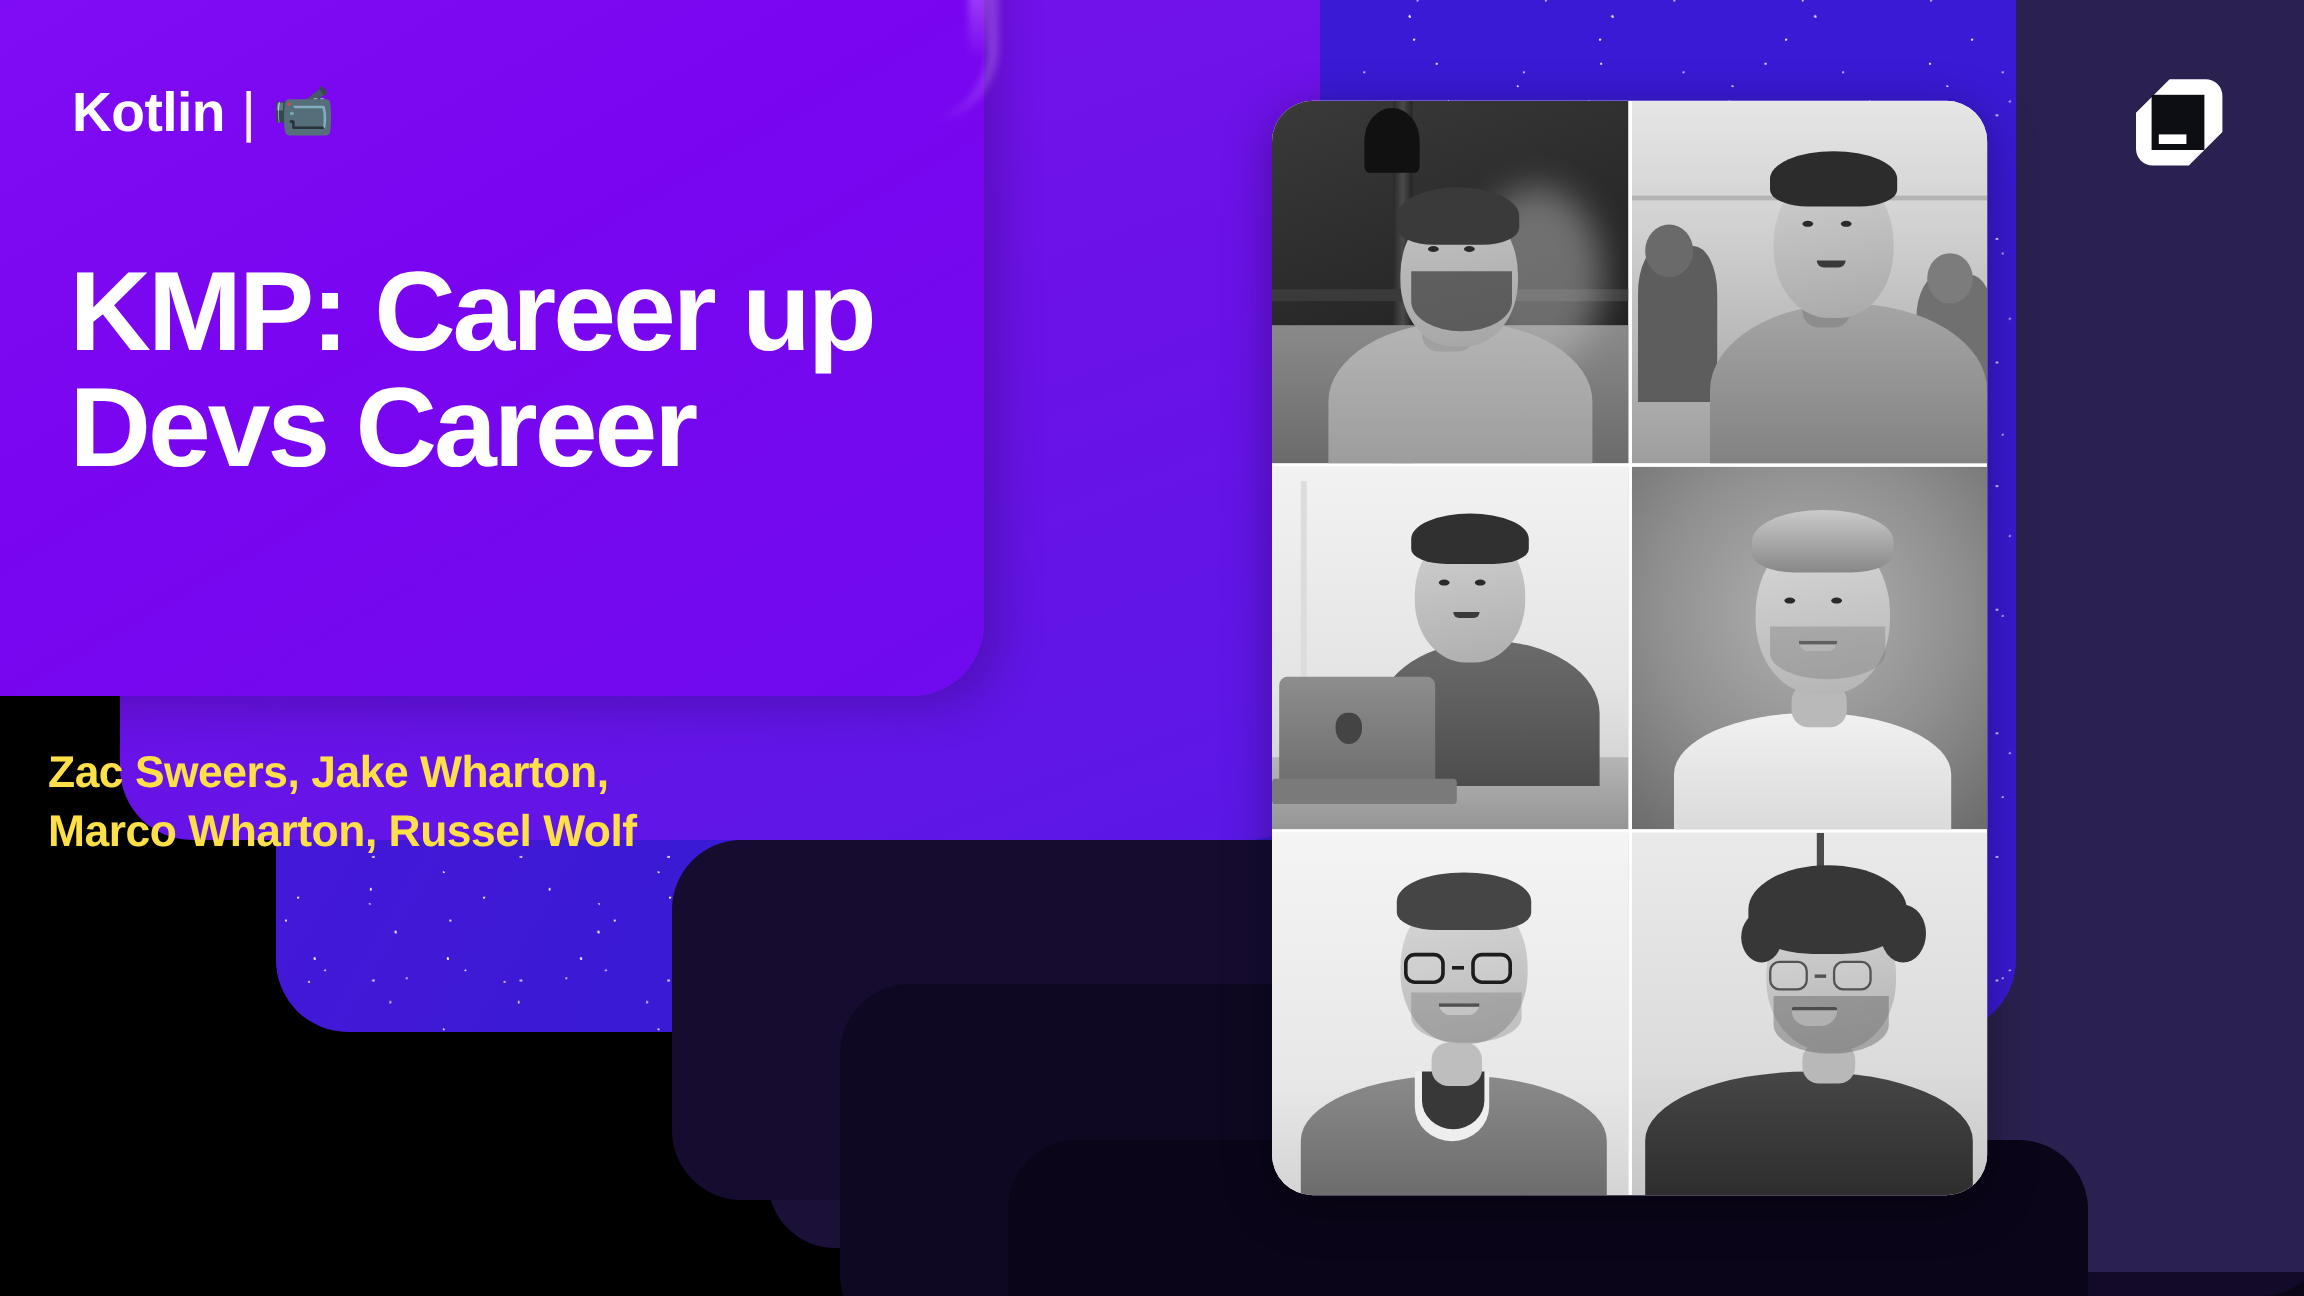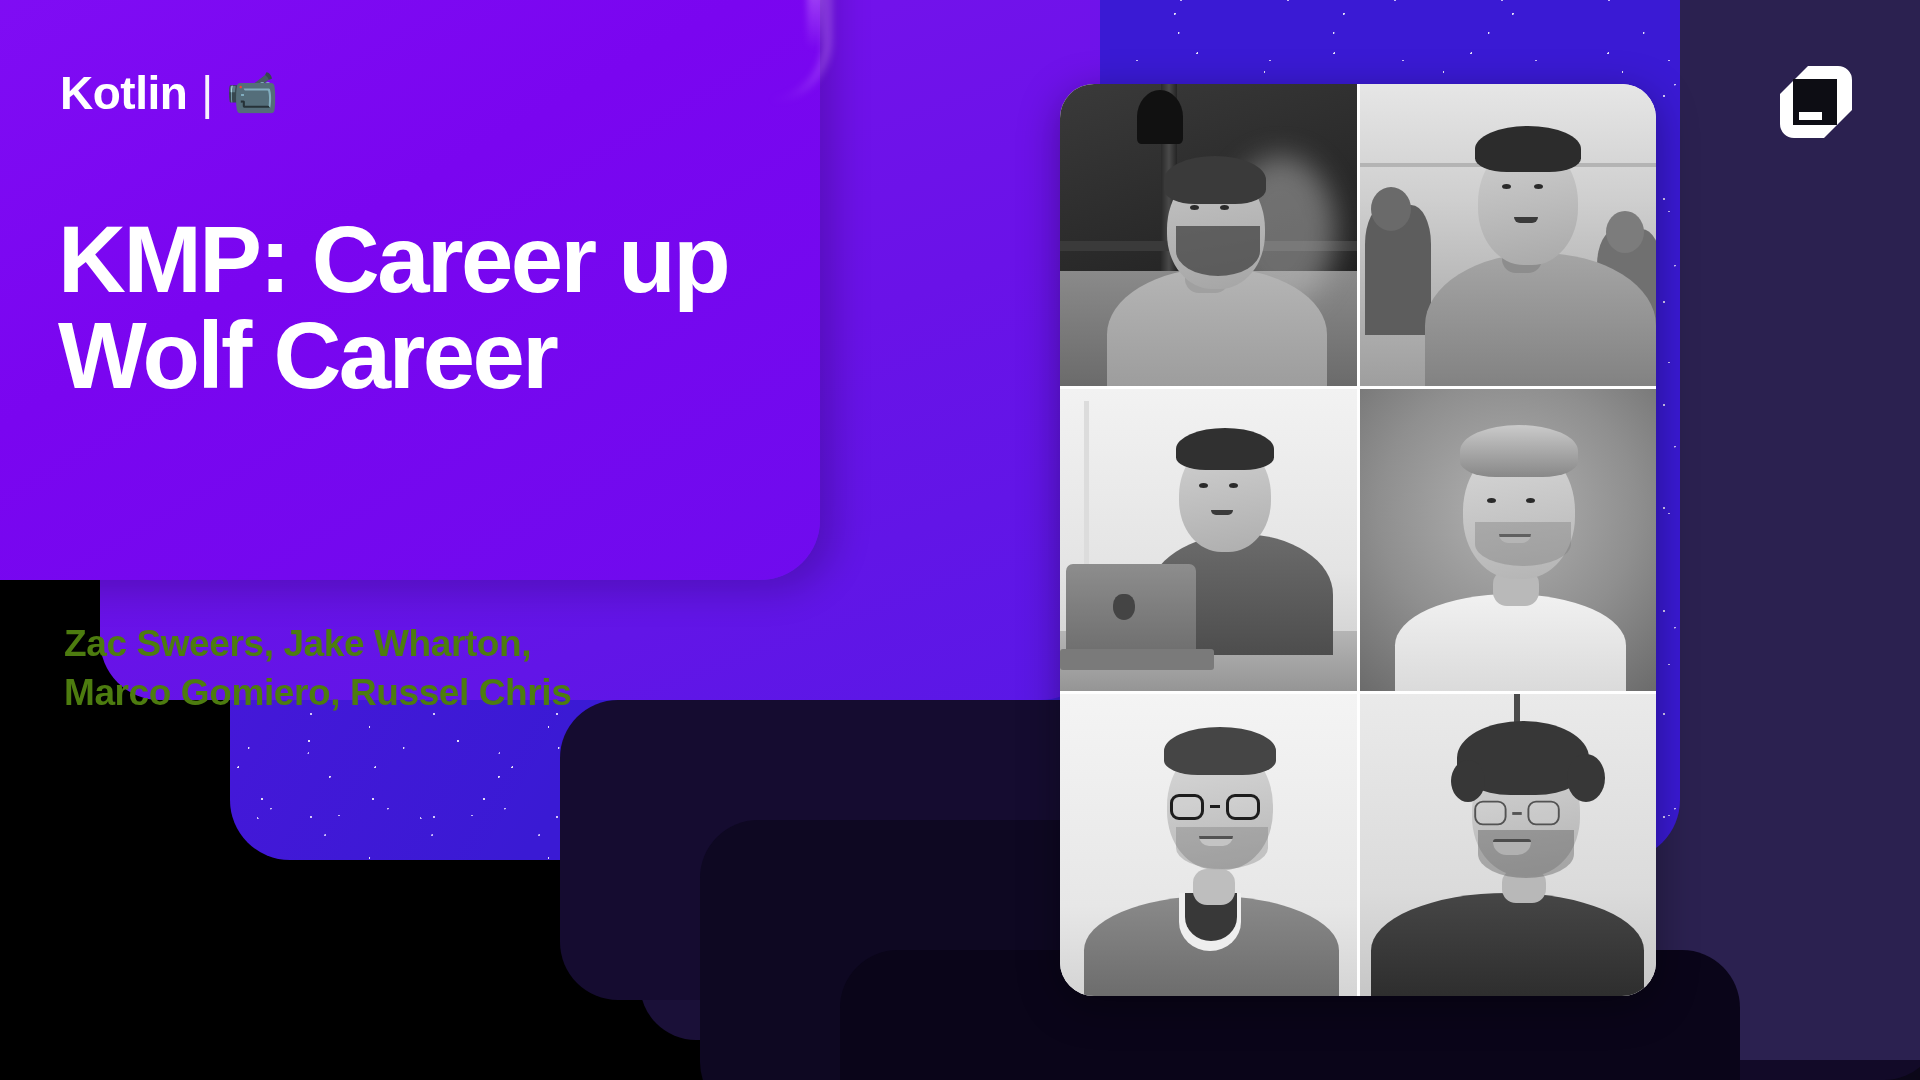--- a/index.html
+++ b/index.html
@@ -82,23 +82,23 @@
              letter-spacing:-0.5px; display:flex; align-items:center; gap:14px;
              white-space:nowrap; }
   .eyebrow .bar { font-weight:400; opacity:.95; }
   .cam-emoji { font-size:42px; line-height:1; display:inline-block; }
 
   .headline { position:absolute; left:58px; top:212px; width:820px;
               font-size:94px; font-weight:700; line-height:1.02;
               color:#ffffff; letter-spacing:-2.5px; }
   .headline .ln { display:block; white-space:nowrap; }
 
-  .speakers { position:absolute; left:64px; top:620px; width:760px;
+  .speakers { position:absolute; left:40px; top:620px; width:760px;
               font-size:37px; font-weight:700; line-height:1.32;
-              color:#4d7c0f; letter-spacing:-0.4px; }
+              color:#fde047; letter-spacing:-0.4px; }
   .speakers .ln { display:block; white-space:nowrap; }
 
   
   .logo { position:absolute; left:1772px; top:58px; width:88px; height:88px; }
 
   
   .collage { position:absolute; left:1060px; top:84px; width:596px; height:912px;
              border-radius:34px; overflow:hidden; background:#ffffff;
              display:grid; grid-template-columns:1fr 1fr; grid-template-rows:1fr 1fr 1fr;
              gap:3px; box-shadow:0 10px 40px rgba(0,0,0,.35); }
@@ -153,26 +153,26 @@
   <div id="content">
 
     <div class="eyebrow">
       <span>Kotlin</span>
       <span class="bar">|</span>
       <span class="cam-emoji">📹</span>
     </div>
 
     <h1 class="headline">
       <span class="ln">KMP: Career up</span>
-      <span class="ln">Wolf Career</span>
+      <span class="ln">Devs Career</span>
     </h1>
 
     <div class="speakers">
       <span class="ln">Zac Sweers, Jake Wharton,</span>
-      <span class="ln">Marco Gomiero, Russel Chris</span>
+      <span class="ln">Marco Wharton, Russel Wolf</span>
     </div>
 
     <div class="logo">
       <svg viewBox="0 0 88 88" width="88" height="88" aria-hidden="true">
         <path d="M22 8 H66 A14 14 0 0 1 80 22 V52 L52 80 H22 A14 14 0 0 1 8 66 V36 L36 8 Z" fill="#ffffff"></path>
         <rect x="21" y="21" width="44" height="46" fill="#0d0d14"></rect>
         <rect x="27" y="54" width="23" height="8" fill="#ffffff"></rect>
       </svg>
     </div>
 

